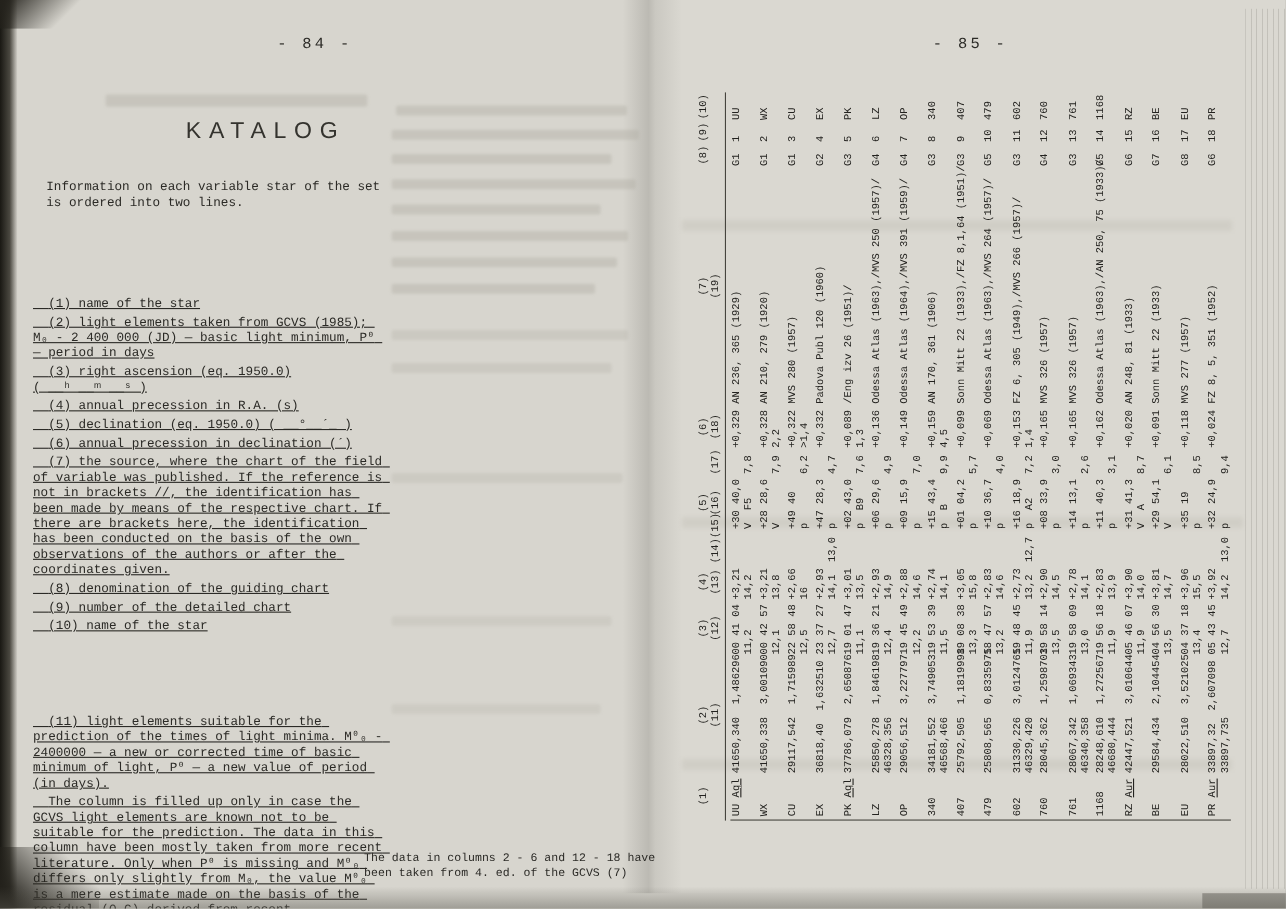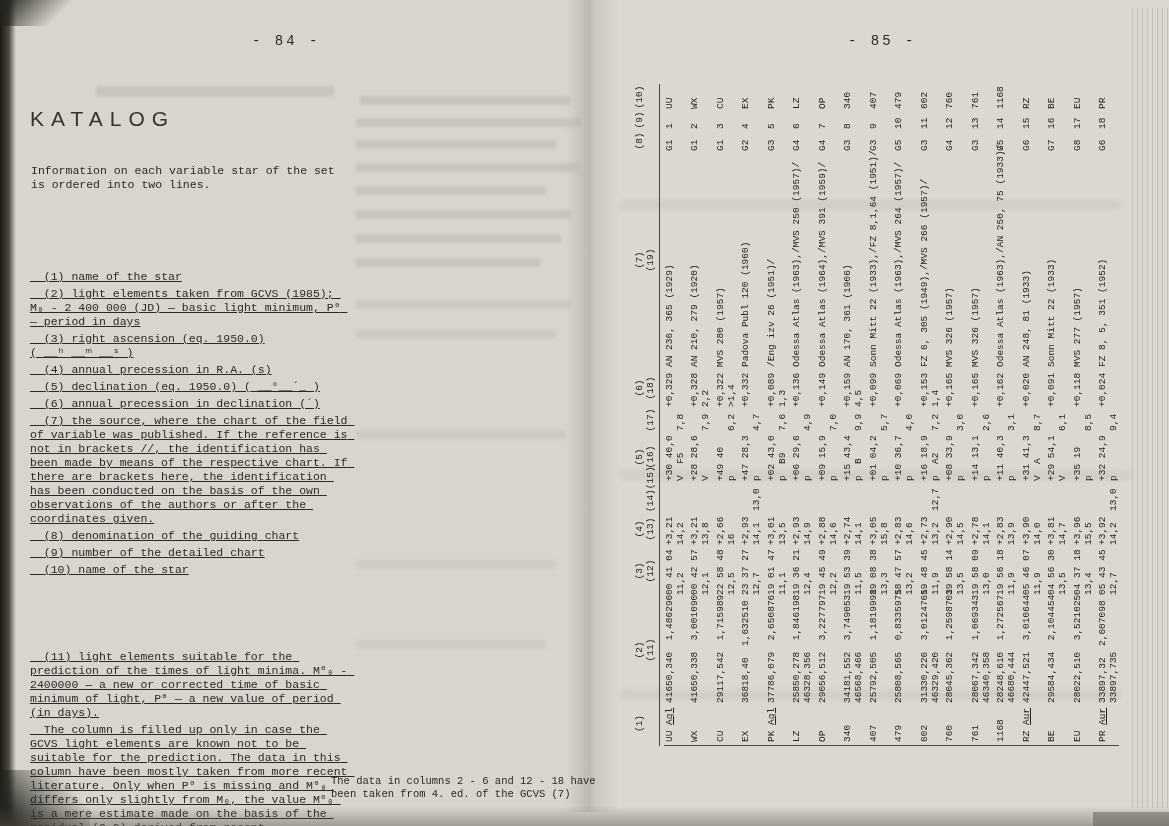--- a/index.html
+++ b/index.html
@@ -19,23 +19,23 @@
              background:linear-gradient(45deg,#24221c 10%,rgba(36,34,28,0) 75%);}
   .edge-bottom{position:absolute;left:0;top:806px;width:1169px;height:20px;
                background:linear-gradient(180deg,rgba(90,88,80,0) 0%,rgba(90,88,80,.45) 100%);}
   .edge-right{position:absolute;left:1132px;top:8px;width:37px;height:800px;
               background:repeating-linear-gradient(90deg,rgba(110,108,100,.22) 0 1px,rgba(0,0,0,0) 1px 5px);}
   .pageno{position:absolute;font-size:14px;letter-spacing:3px;color:#2c2b27;}
   
   .ltext{position:absolute;left:30px;top:84px;width:324px;color:#2b2a26;
          font-size:11.5px;line-height:14px;white-space:pre-wrap;}
   .ltitle{font-family:"Liberation Sans","DejaVu Sans",sans-serif;font-weight:400;
-          font-size:21px;letter-spacing:7px;color:#34332e;text-align:left;
+          font-size:21px;letter-spacing:7px;color:#34332e;text-align:right;
           margin:0 40px 10px 0;}
-  .lintro{margin:0 0 8px 1px;}
+  .lintro{margin:0 0 8px 12px;}
   .lheading{text-decoration:underline;margin:4px 0 2px 0;}
   .litem{margin:0 0 3px 0;text-decoration:underline;}
   .lfoot{position:absolute;left:331px;top:775px;width:268px;font-size:10.5px;
          line-height:13px;color:#2b2a26;white-space:pre-wrap;}
   
   .ghost{position:absolute;background:#aeaba1;opacity:.38;filter:blur(1.6px);border-radius:2px;}
   
   .tbl-wrap{position:absolute;left:598px;top:84px;width:525px;height:663px;}
   .tbl-rot{width:662px;height:523px;transform:rotate(-90deg) translateX(-662px);
            transform-origin:top left;color:#23221f;}

